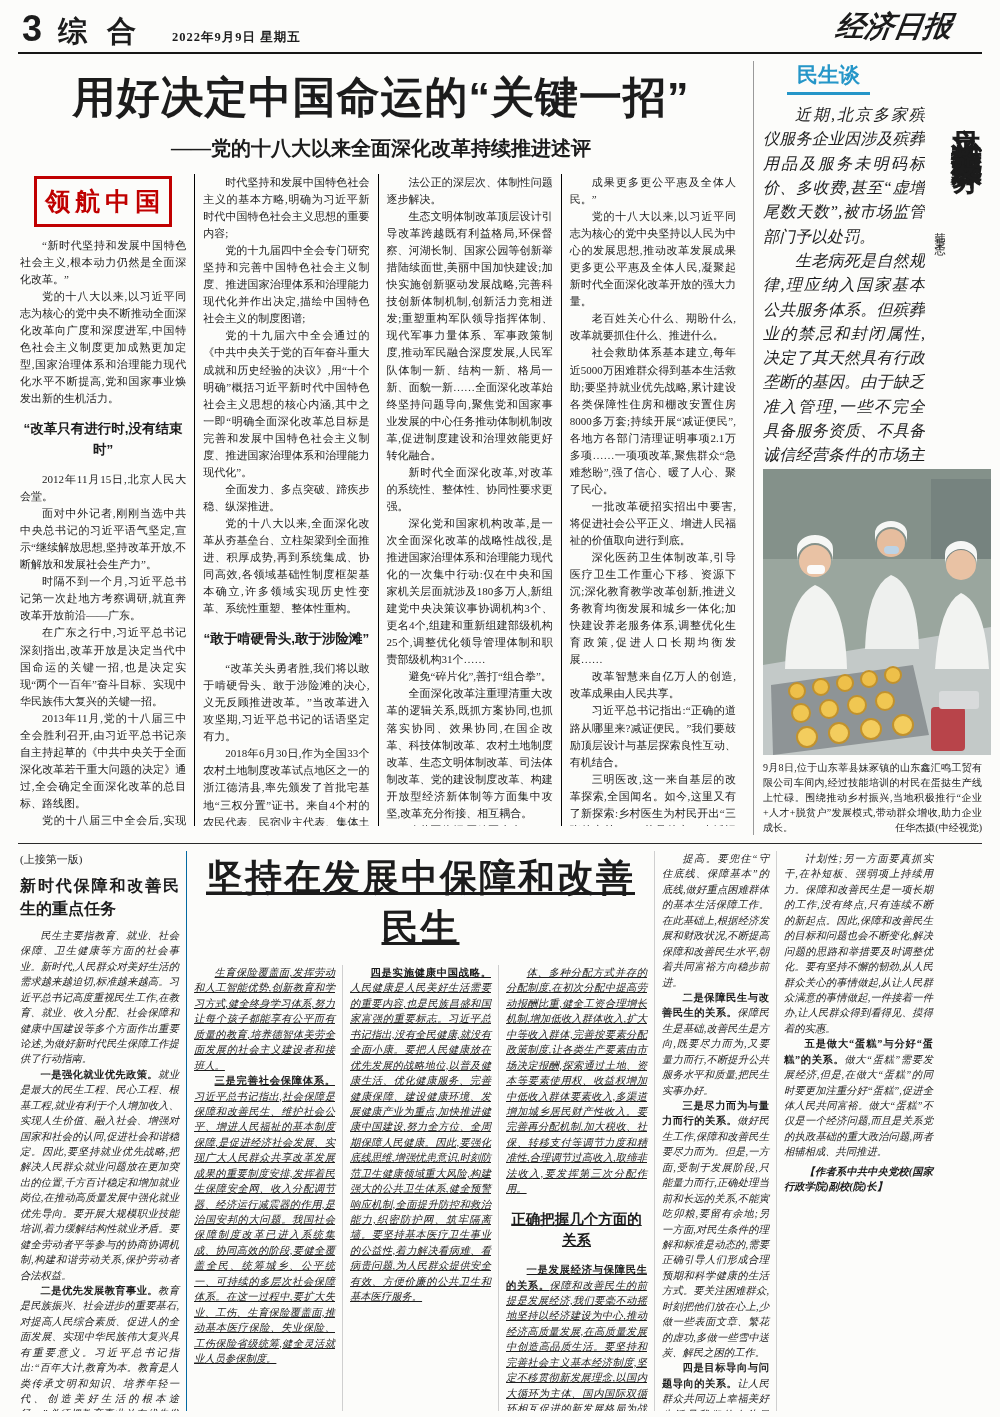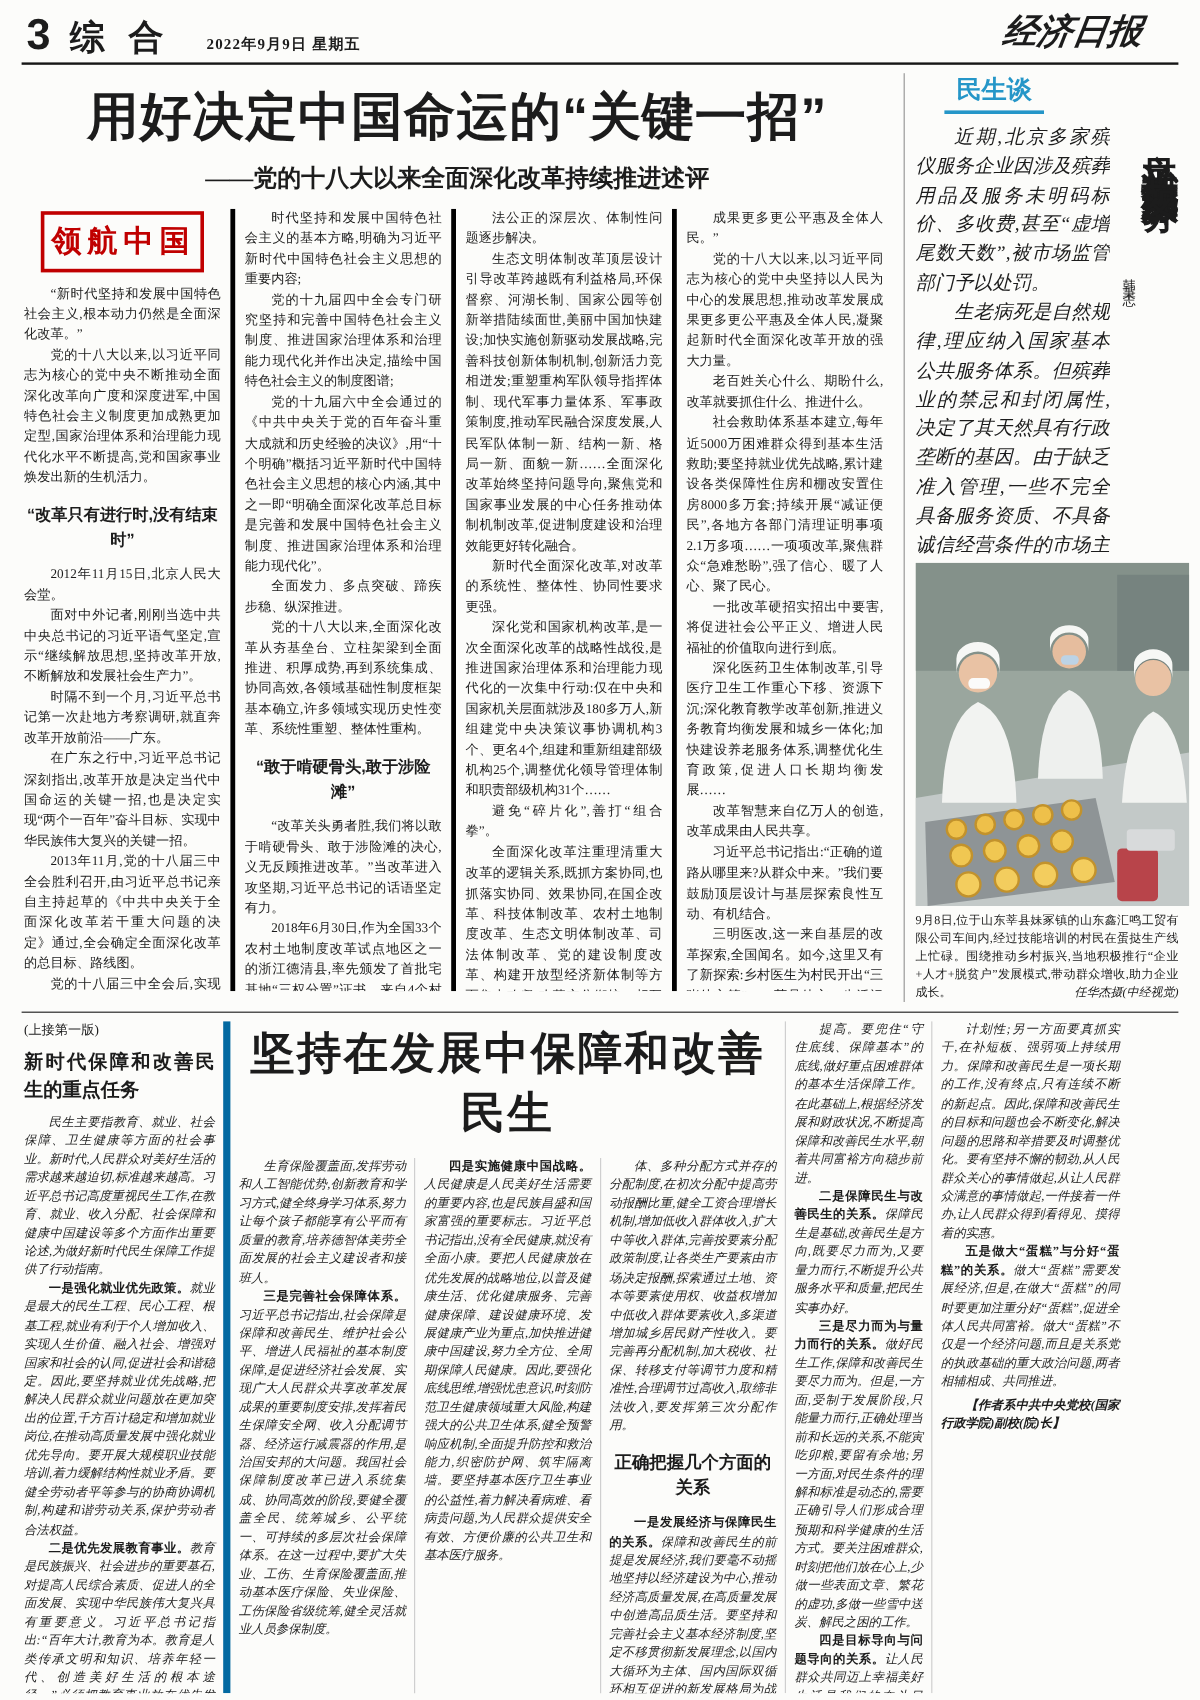--- a/index.html
+++ b/index.html
@@ -25,21 +25,21 @@
   
   .main{ display:flex; margin-top:7px; }
   .main-left{ width:736px; border-right:1px solid #9a9a9a; padding-right:9px; }
   .main-right{ width:228px; padding-left:9px; }
 
   h1.headline{ margin:8px 0 2px; text-align:center; font-size:43px; letter-spacing:1px;
     font-family:"Liberation Sans","DejaVu Sans",sans-serif; font-weight:900; }
   h2.subheadline{ margin:8px 0 12px; text-align:center; font-size:20px; font-weight:bold; }
 
   .cols{ display:flex; height:652px; overflow:hidden; }
-  .col{ flex:1; padding:0 8px; border-left:4px solid #000000; font-size:11px; line-height:1.55; text-align:justify; overflow:hidden; }
+  .col{ flex:1; padding:0 8px; border-left:1px solid #000000; font-size:11px; line-height:1.55; text-align:justify; overflow:hidden; }
   .col:first-child{ border-left:none; padding-left:2px; }
   .col p, .bcol p, .sidebar-text p{ margin:0; text-indent:2em; }
 
   .kicker{ color:var(--red); border:3px solid var(--red); font-weight:900; font-size:25px;
     font-family:"Liberation Sans","DejaVu Sans",sans-serif; text-align:right; letter-spacing:5px;
     padding:3px 4px; margin:2px 14px 10px; }
   h3.colhead{ font-size:13.5px; font-weight:900; text-align:center; margin:12px 0 10px;
     font-family:"Liberation Sans","DejaVu Sans",sans-serif; }
 
   
@@ -47,34 +47,34 @@
   .sidebar-label{ display:inline-block; color:var(--blue); font-size:21px; font-weight:900;
     font-family:"Liberation Sans","DejaVu Sans",sans-serif; border-bottom:3px solid var(--blue); padding:0 10px 3px; }
   .sidebar-body{ display:flex; margin-top:8px; height:360px; overflow:hidden; }
   .sidebar-text{ flex:1; font-size:16px; font-style:italic; line-height:1.52; text-align:justify; overflow:hidden; }
   .vert-author{ writing-mode:vertical-rl; text-orientation:upright; font-size:11px; letter-spacing:6px;
     margin:120px 1px 0 7px; }
   .vert-title{ writing-mode:vertical-rl; text-orientation:upright; font-size:31px; font-weight:900;
     font-family:"Liberation Sans","DejaVu Sans",sans-serif; line-height:1; letter-spacing:4px; margin-left:3px; }
   .photo{ display:block; margin-top:6px; width:228px; height:286px; }
   .caption{ font-size:10px; line-height:1.5; text-align:justify; margin:5px 0 0; }
-  .credit{ float:right;font-style:italic; }
+  .credit{ float:right; }
 
   
   .rule{ border-top:1.5px solid #2a2a2a; margin:8px 0 7px; }
 
   
   .bottom{ display:flex; height:560px; overflow:hidden; }
   .bcol{ padding:0 7px; border-left:1px solid #cfcfcf; font-size:10.3px; line-height:1.5;
     text-align:justify; font-style:italic; overflow:hidden; }
   .b1{ width:168px; border-left:none; padding-left:2px; }
   .cont-note{ font-style:normal; font-size:11px; text-indent:0 !important; }
   .part-title{ font-style:normal; font-size:16px; font-weight:900; margin:6px 0 8px; line-height:1.45;
     font-family:"Liberation Sans","DejaVu Sans",sans-serif; }
-  .bmid{ width:468px; border-left:6px solid #0369a1; }
+  .bmid{ width:468px; border-left:1px solid #0369a1;text-decoration:underline; }
   .bheadline{ margin:2px 0 12px; text-align:center; font-size:37px; font-weight:900; letter-spacing:2px;
     font-family:"Liberation Sans","DejaVu Sans",sans-serif; font-style:normal; }
   .bmid-cols{ display:flex; height:498px; overflow:hidden; }
   .bmid-cols .bcol{ flex:1; }
   .bmid-cols .bcol:first-child{ border-left:none; }
   .mid-heading{ font-style:normal; font-size:14.5px; font-weight:900; text-align:center; margin:12px 0 10px;
     font-family:"Liberation Sans","DejaVu Sans",sans-serif; }
   .b5{ width:122px; }
   .b6{ width:164px; }
   .author-note{ font-weight:bold; margin-top:4px !important; }
@@ -147,21 +147,21 @@
         </div>
         <div class="col">
           <div>
               <p>成果更多更公平惠及全体人民。”</p>
               <p>党的十八大以来,以习近平同志为核心的党中央坚持以人民为中心的发展思想,推动改革发展成果更多更公平惠及全体人民,凝聚起新时代全面深化改革开放的强大力量。</p>
               <p>老百姓关心什么、期盼什么,改革就要抓住什么、推进什么。</p>
               <p>社会救助体系基本建立,每年近5000万困难群众得到基本生活救助;要坚持就业优先战略,累计建设各类保障性住房和棚改安置住房8000多万套;持续开展“减证便民”,各地方各部门清理证明事项2.1万多项……一项项改革,聚焦群众“急难愁盼”,强了信心、暖了人心、聚了民心。</p>
               <p>一批改革硬招实招出中要害,将促进社会公平正义、增进人民福祉的价值取向进行到底。</p>
               <p>深化医药卫生体制改革,引导医疗卫生工作重心下移、资源下沉;深化教育教学改革创新,推进义务教育均衡发展和城乡一体化;加快建设养老服务体系,调整优化生育政策,促进人口长期均衡发展……</p>
               <p>改革智慧来自亿万人的创造,改革成果由人民共享。</p>
-              <p>习近平总书记指出:“正确的道路从哪里来?从群众中来。”我们要鼓励顶层设计与基层探索良性互动、有机结合。</p>
+              <p>习近平总书记指出:“正确的道路从哪里来?减证便民。”我们要鼓励顶层设计与基层探索良性互动、有机结合。</p>
               <p>三明医改,这一来自基层的改革探索,全国闻名。如今,这里又有了新探索:乡村医生为村民开出“三张处方笺”——药品处方、生活运动处方、饮食处方。</p>
             </div>
 
         </div>
       </div>
     </div>
 
     <aside class="main-right">
       <div class="label-wrap">
         <span class="sidebar-label">民生谈</span>

